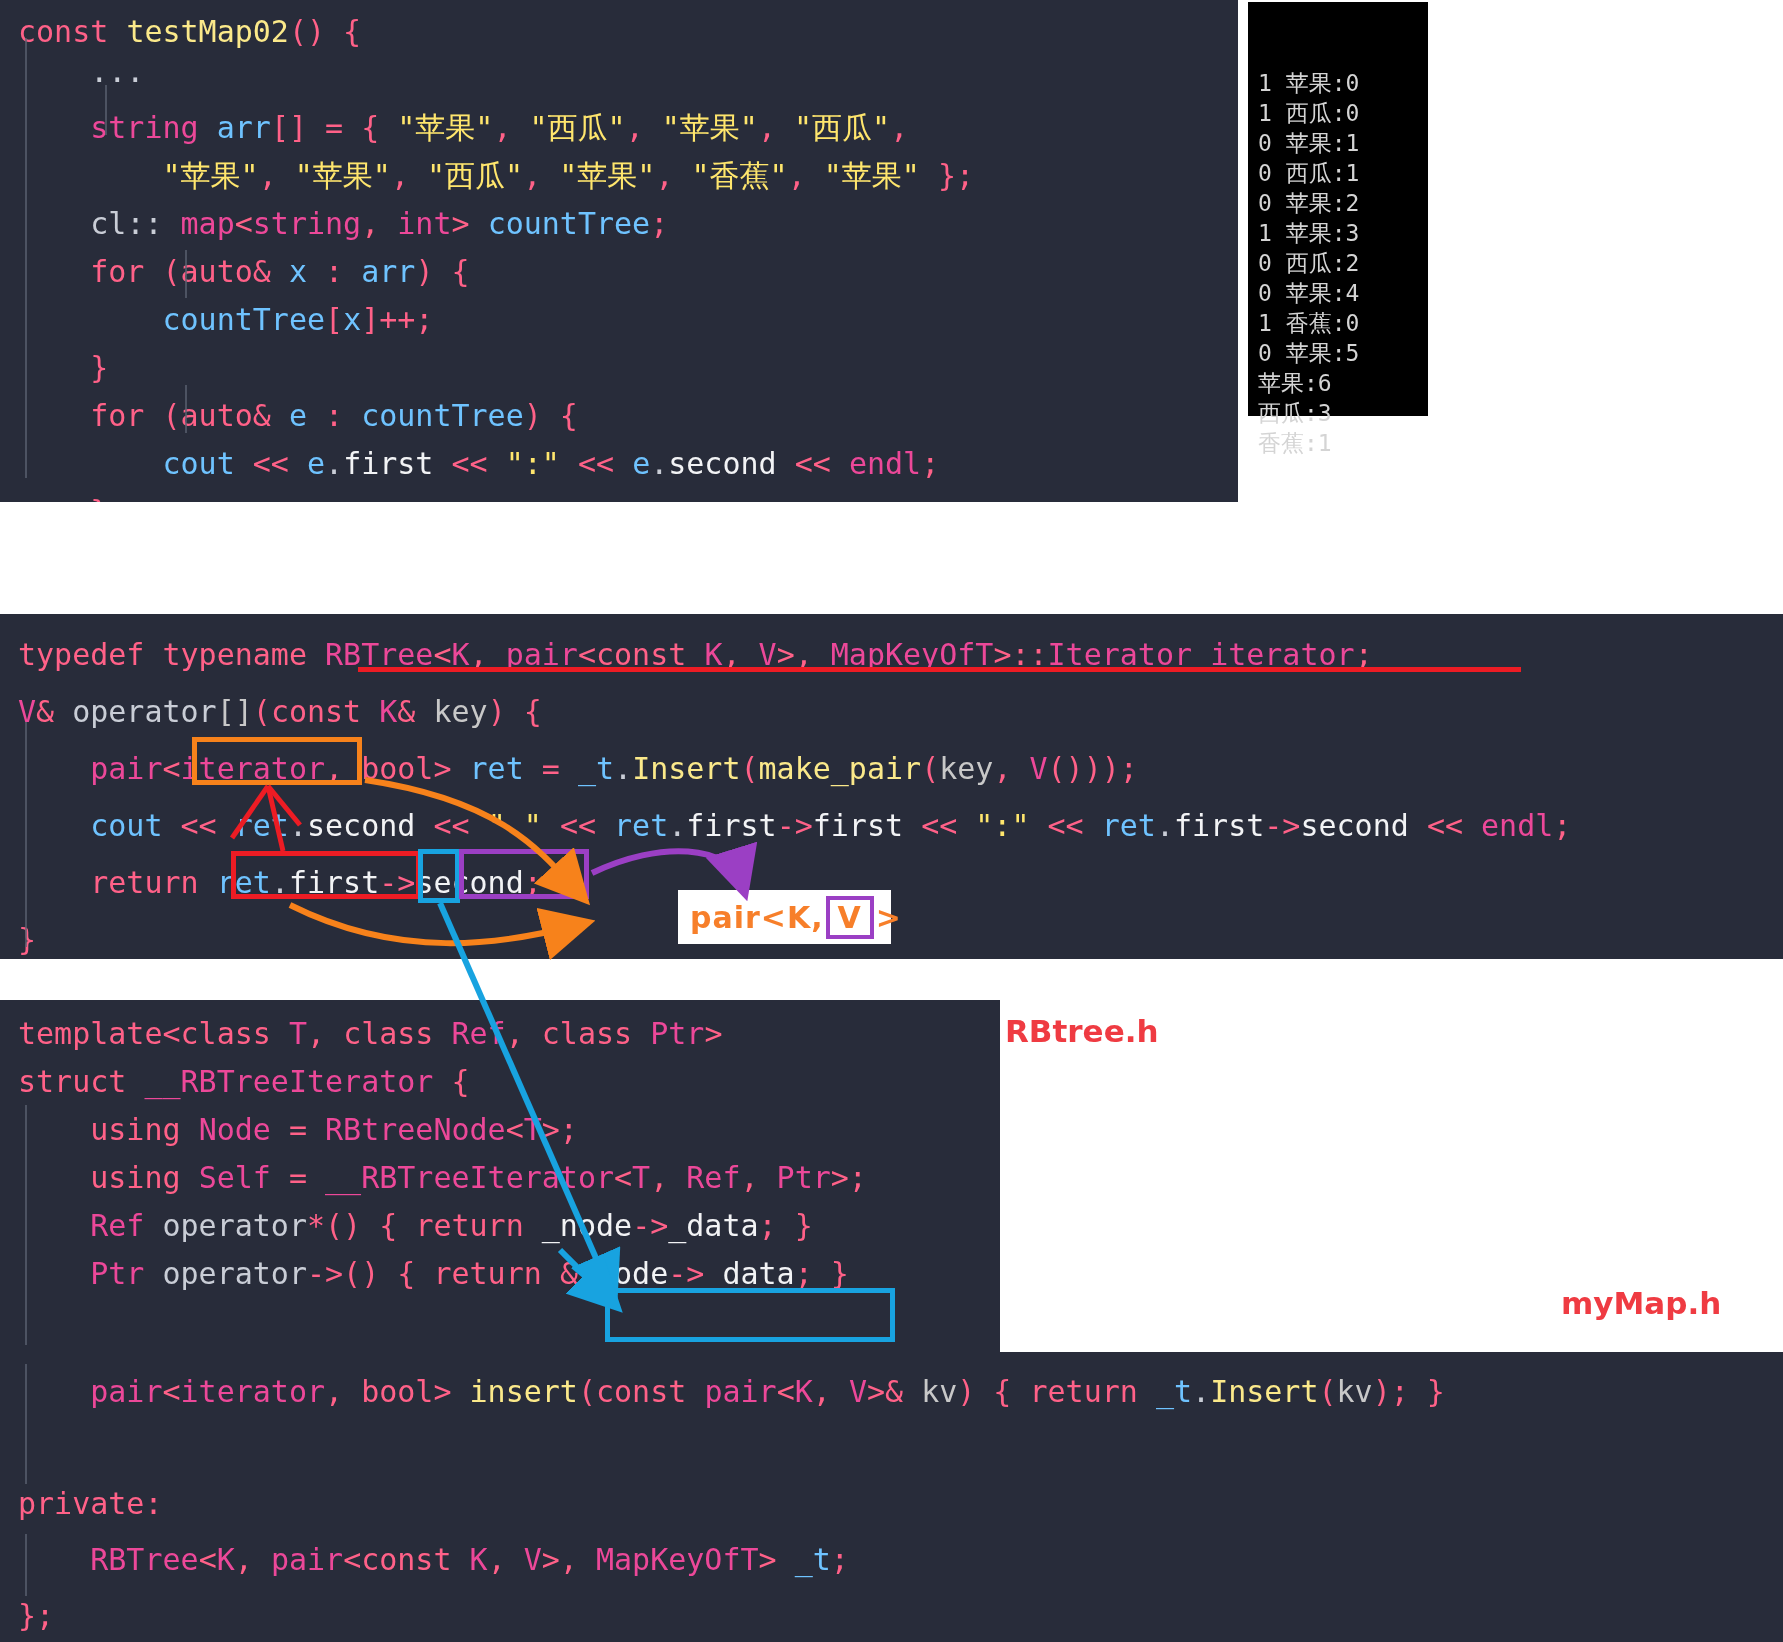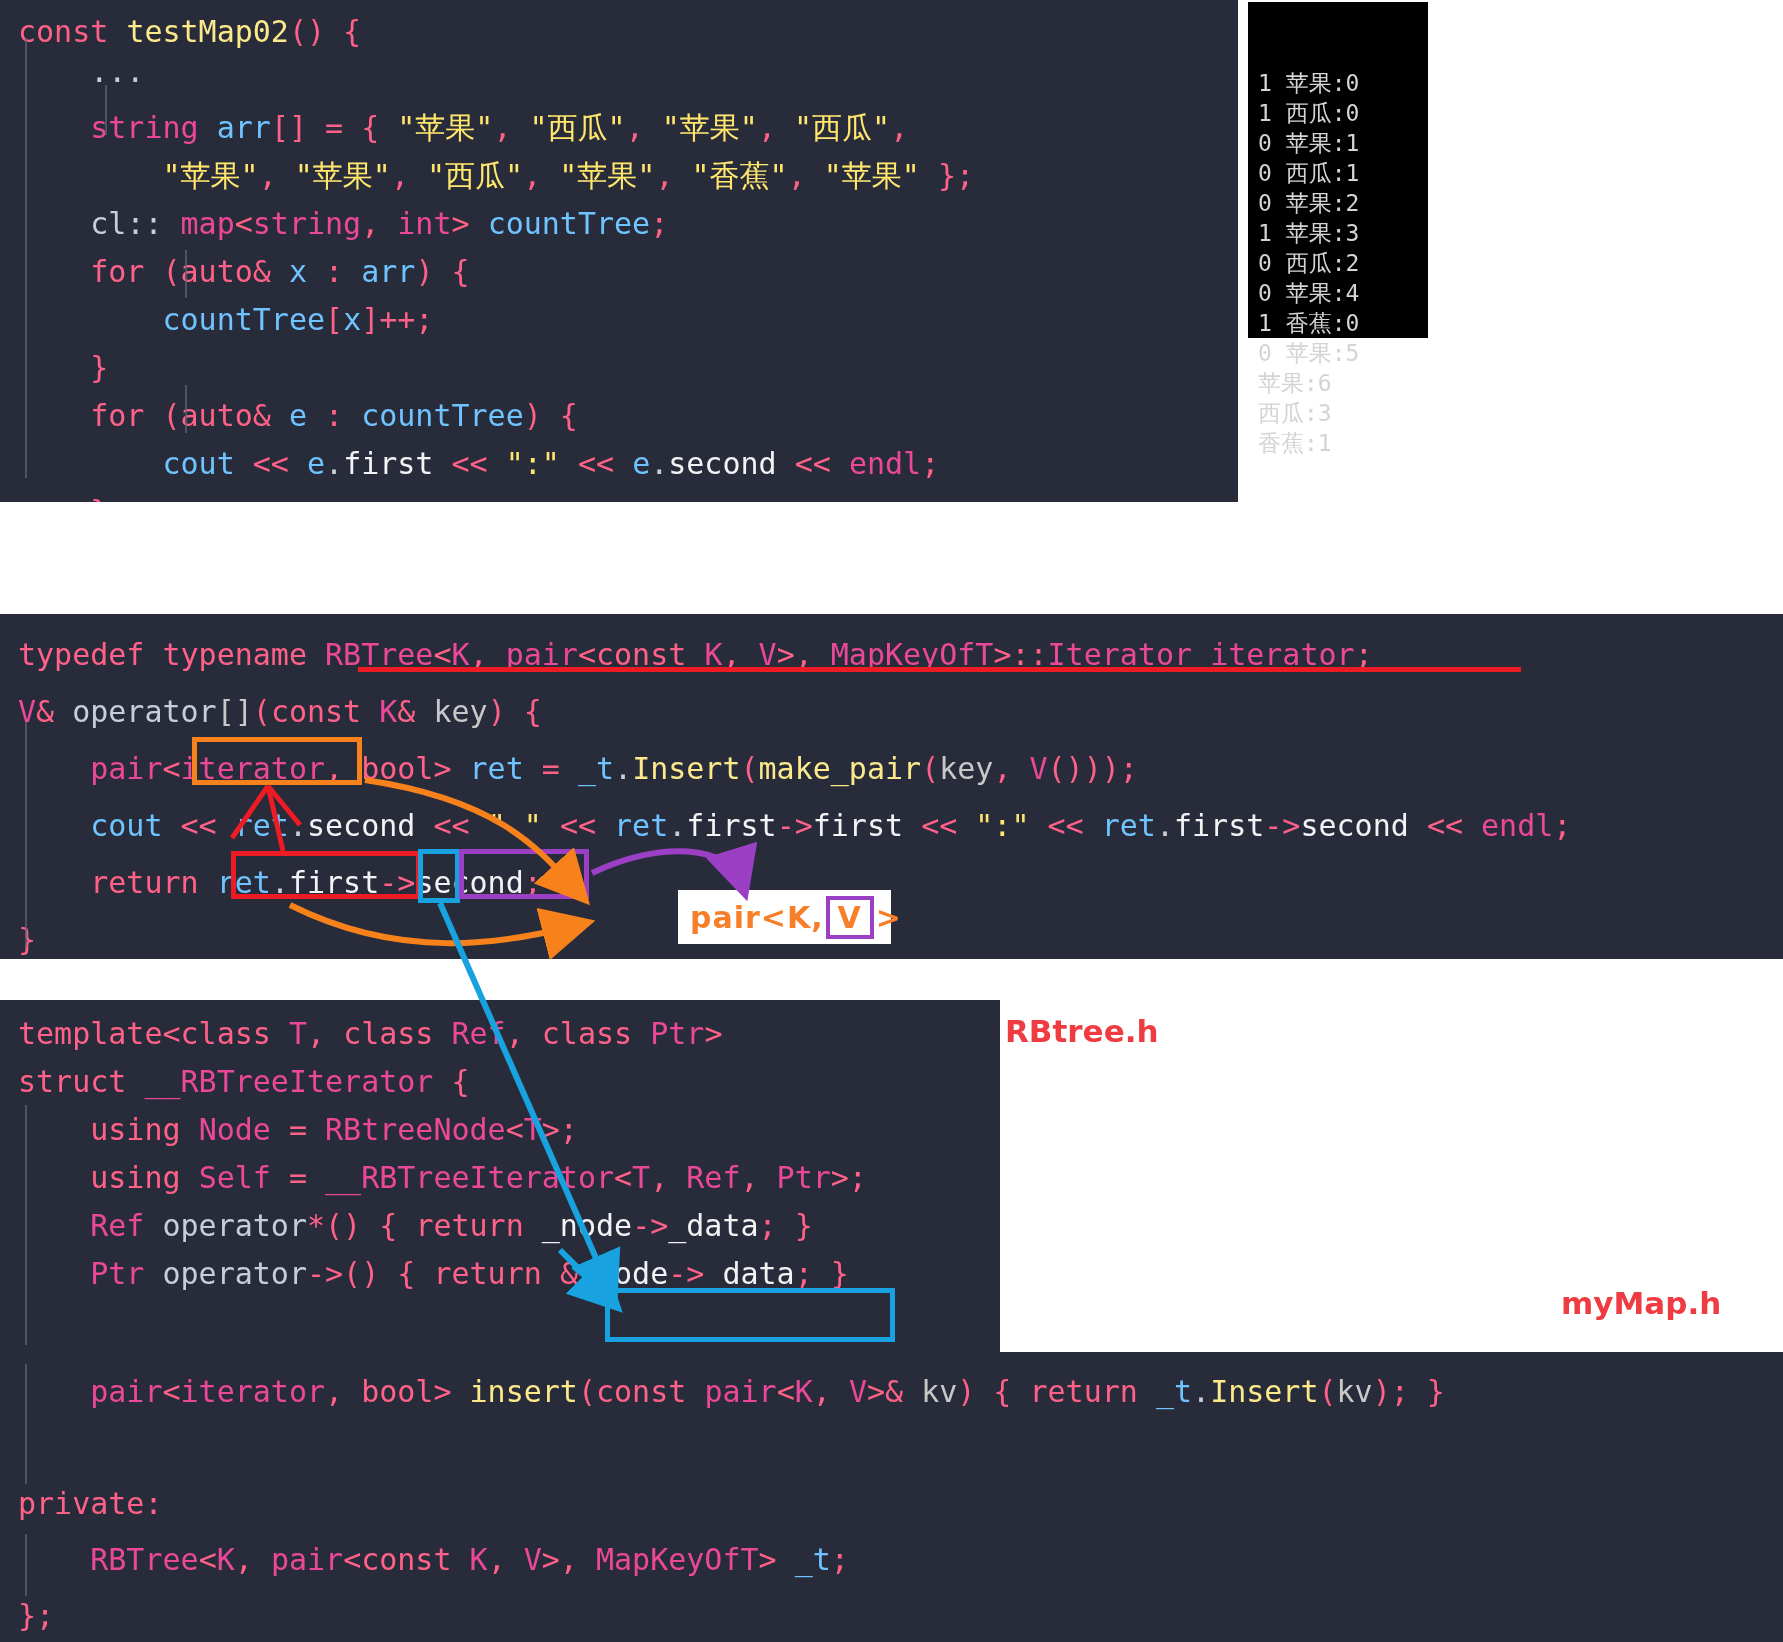--- a/index.html
+++ b/index.html
@@ -56,21 +56,21 @@
       <div class="code-line"><span class="pl">    </span><span class="pl">cl</span><span class="pl">::</span><span class="pl"> </span><span class="ty">map</span><span class="op">&lt;</span><span class="ty">string</span><span class="op">,</span><span class="pl"> </span><span class="ty">int</span><span class="op">&gt; </span><span class="va">countTree</span><span class="op">;</span></div>
       <div class="code-line"><span class="pl">    </span><span class="kw">for</span><span class="pl"> </span><span class="op">(</span><span class="kw">auto</span><span class="op">&amp;</span><span class="pl"> </span><span class="va">x</span><span class="op"> : </span><span class="va">arr</span><span class="op">) {</span></div>
       <div class="code-line"><span class="pl">        </span><span class="va">countTree</span><span class="op">[</span><span class="va">x</span><span class="op">]</span><span class="op">++;</span></div>
       <div class="code-line"><span class="pl">    </span><span class="op">}</span></div>
       <div class="code-line"><span class="pl">    </span><span class="kw">for</span><span class="pl"> </span><span class="op">(</span><span class="kw">auto</span><span class="op">&amp;</span><span class="pl"> </span><span class="va">e</span><span class="op"> : </span><span class="va">countTree</span><span class="op">) {</span></div>
       <div class="code-line"><span class="pl">        </span><span class="va">cout</span><span class="pl"> </span><span class="op">&lt;&lt;</span><span class="pl"> </span><span class="va">e</span><span class="pl">.</span><span class="wt">first</span><span class="pl"> </span><span class="op">&lt;&lt;</span><span class="pl"> </span><span class="st">":"</span><span class="pl"> </span><span class="op">&lt;&lt;</span><span class="pl"> </span><span class="va">e</span><span class="pl">.</span><span class="wt">second</span><span class="pl"> </span><span class="op">&lt;&lt;</span><span class="pl"> </span><span class="ty">endl</span><span class="op">;</span></div>
       <div class="code-line"><span class="pl">    </span><span class="op">}</span></div>
     </div>
 </div>
 
-<div class="terminal" style="left:1248px;top:2px;width:180px;height:336px;">
+<div class="terminal" style="left:1248px;top:2px;width:180px;height:414px;">
   <div><div>1 苹果:0</div><div>1 西瓜:0</div><div>0 苹果:1</div><div>0 西瓜:1</div><div>0 苹果:2</div><div>1 苹果:3</div><div>0 西瓜:2</div><div>0 苹果:4</div><div>1 香蕉:0</div><div>0 苹果:5</div><div>苹果:6</div><div>西瓜:3</div><div>香蕉:1</div></div>
 </div>
 
 <div class="code-panel" style="left:0;top:614px;width:1783px;height:345px;font-size:30px;line-height:57px;padding:12px 0 0 18px;">
   <div class="guide" style="left:25px;top:108px;height:225px;"></div>
   <div>
       <div class="code-line"><span class="kw">typedef</span><span class="pl"> </span><span class="kw">typename</span><span class="pl"> </span><span class="ty">RBTree</span><span class="op">&lt;</span><span class="ty">K</span><span class="op">, </span><span class="ty">pair</span><span class="op">&lt;</span><span class="kw">const</span><span class="pl"> </span><span class="ty">K</span><span class="op">, </span><span class="ty">V</span><span class="op">&gt;, </span><span class="ty">MapKeyOfT</span><span class="op">&gt;::</span><span class="ty">Iterator</span><span class="pl"> </span><span class="ty">iterator</span><span class="op">;</span></div>
       <div class="code-line"><span class="ty">V</span><span class="op">&amp; </span><span class="pl">operator</span><span class="ar">[]</span><span class="op">(</span><span class="kw">const</span><span class="pl"> </span><span class="ty">K</span><span class="op">&amp; </span><span class="ar">key</span><span class="op">) {</span></div>
       <div class="code-line"><span class="pl">    </span><span class="ty">pair</span><span class="op">&lt;</span><span class="ty">iterator</span><span class="op">, </span><span class="kw">bool</span><span class="op">&gt; </span><span class="va">ret</span><span class="pl"> </span><span class="op">=</span><span class="pl"> </span><span class="va">_t</span><span class="pl">.</span><span class="fn">Insert</span><span class="op">(</span><span class="fn">make_pair</span><span class="op">(</span><span class="ar">key</span><span class="op">, </span><span class="ty">V</span><span class="op">()));</span></div>
       <div class="code-line"><span class="pl">    </span><span class="va">cout</span><span class="pl"> </span><span class="op">&lt;&lt;</span><span class="pl"> </span><span class="va">ret</span><span class="pl">.</span><span class="wt">second</span><span class="pl"> </span><span class="op">&lt;&lt;</span><span class="pl"> </span><span class="st">" "</span><span class="pl"> </span><span class="op">&lt;&lt;</span><span class="pl"> </span><span class="va">ret</span><span class="pl">.</span><span class="wt">first</span><span class="op">-&gt;</span><span class="wt">first</span><span class="pl"> </span><span class="op">&lt;&lt;</span><span class="pl"> </span><span class="st">":"</span><span class="pl"> </span><span class="op">&lt;&lt;</span><span class="pl"> </span><span class="va">ret</span><span class="pl">.</span><span class="wt">first</span><span class="op">-&gt;</span><span class="wt">second</span><span class="pl"> </span><span class="op">&lt;&lt;</span><span class="pl"> </span><span class="ty">endl</span><span class="op">;</span></div>

